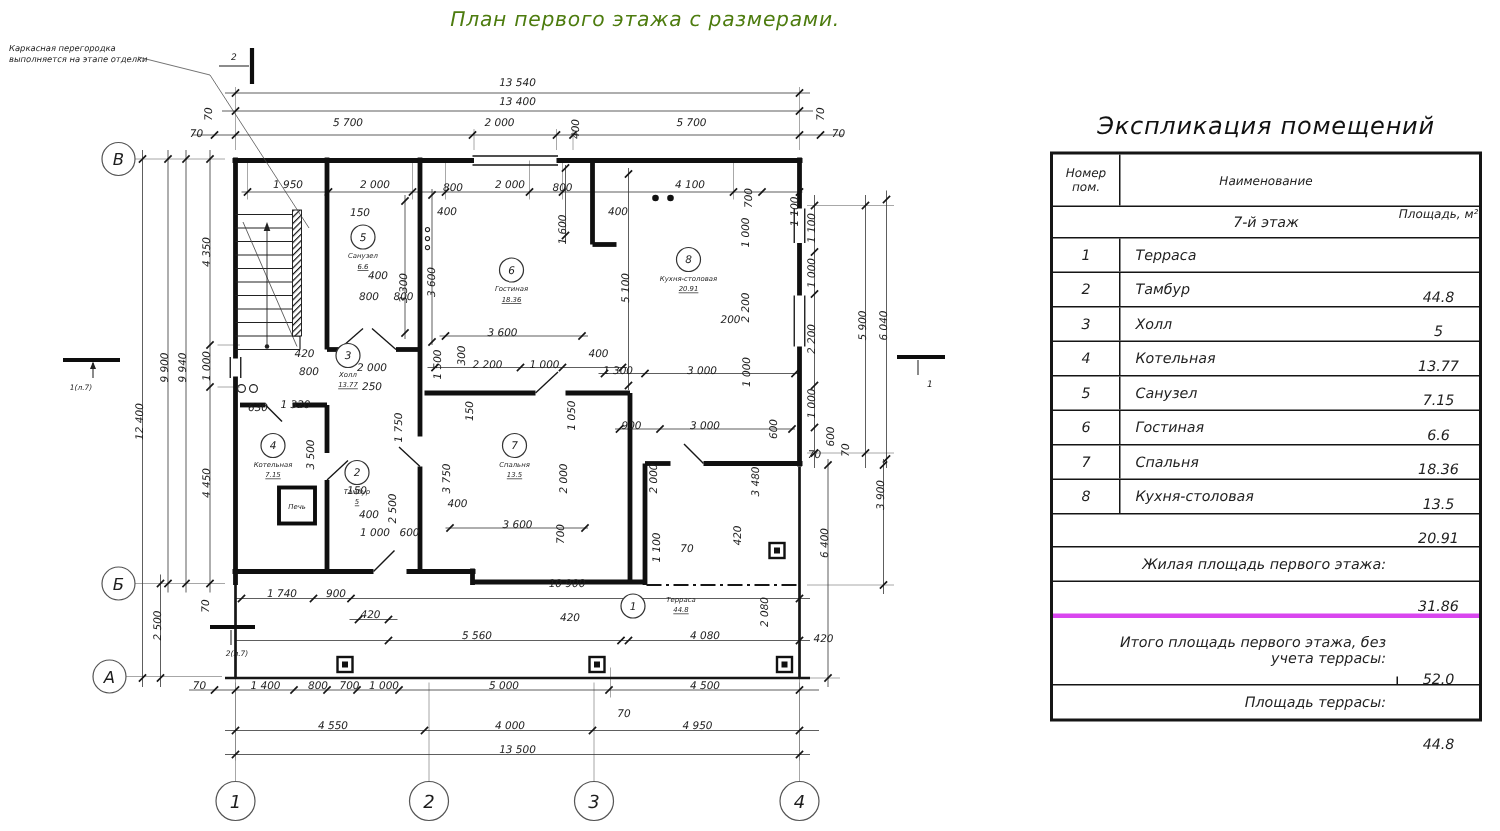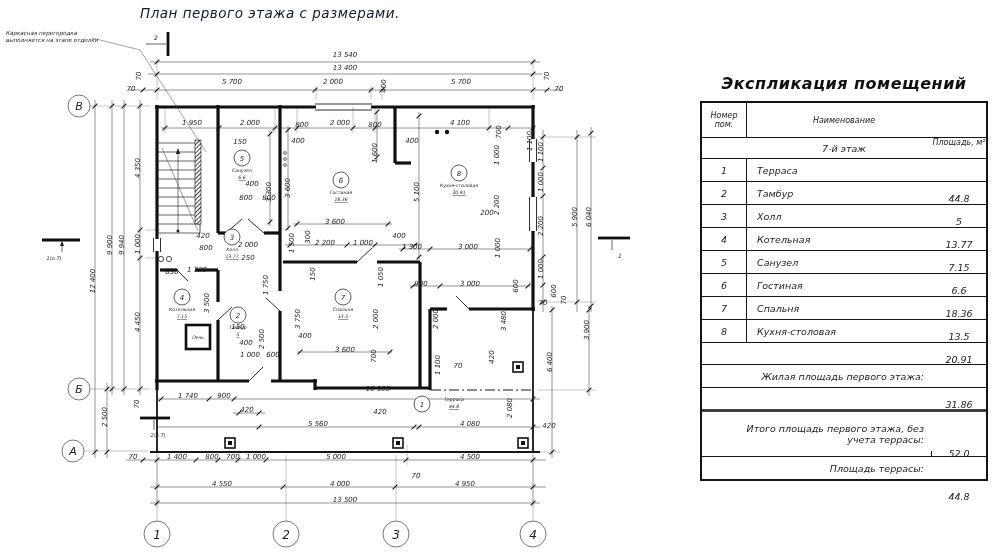--- a/index.html
+++ b/index.html
@@ -1,29 +1,29 @@
 <!DOCTYPE html>
 <html><head>
 <meta charset="utf-8">
 <style>
   html,body{margin:0;padding:0;background:#fff;}
   .stage{position:relative;width:1000px;height:554px;background:#fff;overflow:hidden;
          font-family:"DejaVu Sans",sans-serif;color:#222;}
-  .plan-title{position:absolute;left:140px;top:5px;width:420px;text-align:left;
-              font-style:italic;font-size:13.5px;color:#0f172a;letter-spacing:.5px;}
+  .plan-title{position:absolute;left:140px;top:5px;width:420px;text-align:right;
+              font-style:italic;font-size:13.5px;color:#4d7c0f;letter-spacing:.5px;}
   .plan-note{position:absolute;left:6px;top:30px;width:130px;font-style:italic;
              font-size:5.6px;line-height:7px;color:#222;}
   #plan{position:absolute;left:0;top:0;width:680px;height:554px;}
   .expl{position:absolute;left:700px;top:74px;width:288px;}
   .expl-title{font-style:italic;font-size:16px;color:#111;text-align:center;
-              margin-bottom:8px;letter-spacing:.5px;font-weight:bold;}
+              margin-bottom:8px;letter-spacing:.5px;}
   .tbl{border:2.5px solid #151515;font-style:italic;font-size:9.5px;color:#222;}
   .tr{display:flex;border-top:1.8px solid #151515;align-items:stretch;}
   .tr:first-child{border-top:none;gap:40px;}
-  .tr.thick{border-top:3px solid #404040;}
+  .tr.thick{border-top:3px solid #d946ef;}
   .c{display:flex;align-items:center;}
   .c-num{width:44px;justify-content:center;border-right:1.8px solid #151515;}
   .c-name{flex:1;padding-left:10px;}
   .c-area{width:54px;justify-content:center;border-left:1.8px solid #151515;margin-top:39px;}
   .c-span{flex:1;justify-content:center;}
   .c-label{flex:1;justify-content:flex-end;text-align:right;padding-right:7px;line-height:11px;padding-left:44px;}
   .h36{height:34px;} .h21{height:20px;} .h23{height:22px;} .h22{height:21px;} .h46{height:44px;}
   .hdr{font-size:8px;text-align:center;justify-content:center;line-height:9px;}
 </style>
 </head>

